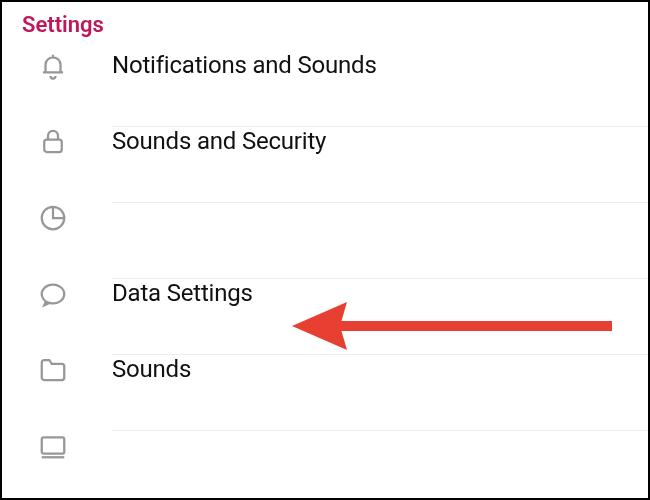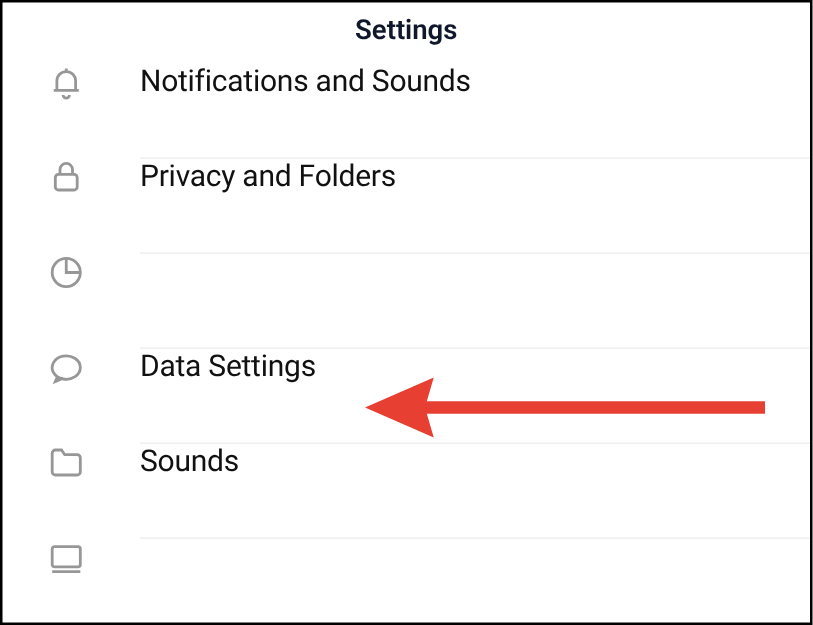--- a/index.html
+++ b/index.html
@@ -1,18 +1,18 @@
 <!DOCTYPE html>
 <html><head>
   <meta charset="utf-8">
   <style>
     * { box-sizing: border-box; margin: 0; padding: 0; }
     body { font-family: -apple-system, BlinkMacSystemFont, 'Segoe UI', Roboto, Helvetica, Arial, sans-serif; background: #fff; }
     .frame { width: 650px; height: 500px; border: 2px solid #000; position: relative; overflow: hidden; background: #fff; }
-    .header-title { color: #0f172a; font-size: 22px; font-weight: 600; padding: 10px 20px 14px; text-align: center; }
+    .header-title { color: #be185d; font-size: 22px; font-weight: 600; padding: 10px 20px 14px; }
     .list { display: flex; flex-direction: column; }
     .row { display: flex; align-items: flex-start; height: 76px; position: relative; cursor: pointer; }
     .row::after { content: ""; position: absolute; left: 110px; right: 0; bottom: 0; height: 1px; background: #ececec; }
     .icon-col { width: 110px; display: flex; align-items: center; justify-content: flex-start; padding-left: 36px; }
     .icon-col svg { stroke: #979797; fill: none; stroke-width: 1.8; }
     .label { font-size: 24px; color: #111; font-weight: 400; letter-spacing: -0.2px; }
     .arrow { position: absolute; left: 290px; top: 294px; pointer-events: none; }
     .arrow svg { display: block; }
   </style>
 </head>
@@ -31,21 +31,21 @@
       <div class="label">Notifications and Sounds</div>
     </div>
 
     <div class="row">
       <div class="icon-col">
         <svg width="30" height="30" viewBox="0 0 24 24">
             <rect x="5" y="10" width="14" height="10" rx="2"></rect>
             <path d="M8 10 V7 a4 4 0 0 1 8 0 V10"></path>
           </svg>
       </div>
-      <div class="label">Privacy and Folders</div>
+      <div class="label">Sounds and Security</div>
     </div>
 
     <div class="row">
       <div class="icon-col">
         <svg width="30" height="30" viewBox="0 0 24 24">
             <circle cx="12" cy="12" r="9"></circle>
             <path d="M12 3 V12 H21"></path>
           </svg>
       </div>
     </div>

